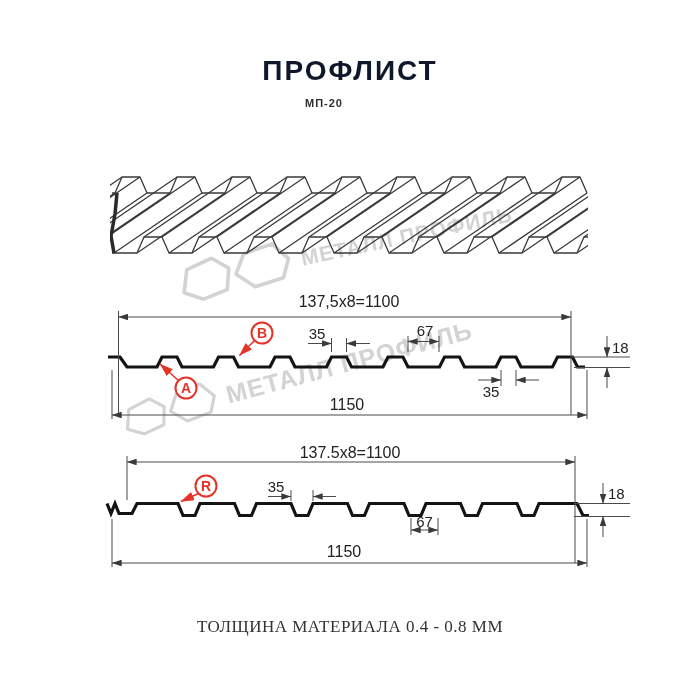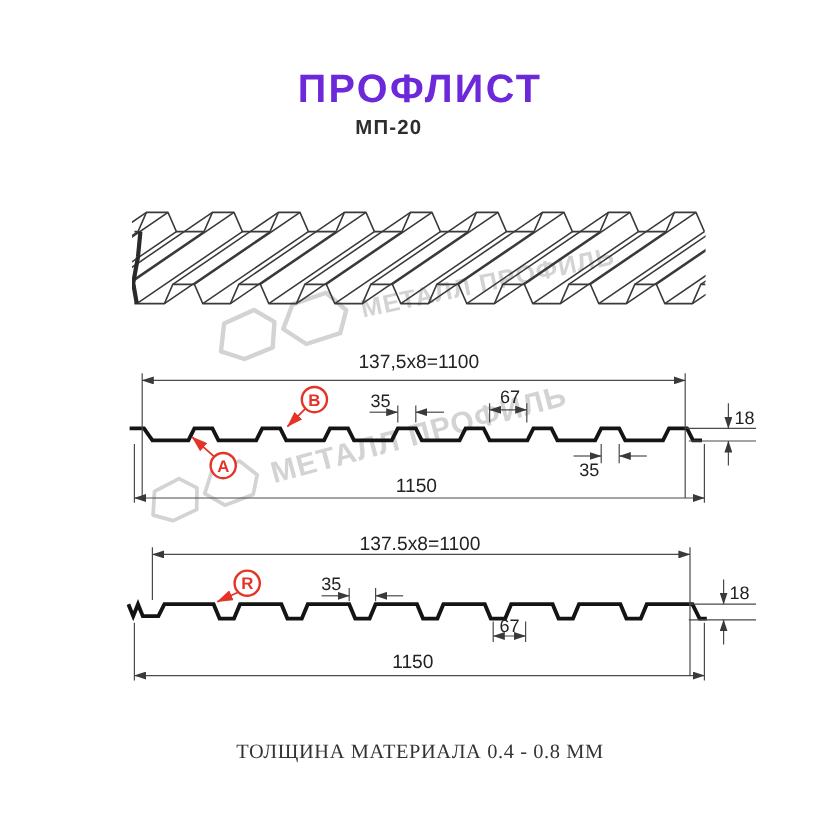--- a/index.html
+++ b/index.html
@@ -1,21 +1,21 @@
 <!DOCTYPE html>
 <html><head>
 <meta charset="utf-8">
 <style>
   html,body{margin:0;padding:0;background:#ffffff;}
   .page{position:relative;width:700px;height:700px;background:#fff;overflow:hidden;
         font-family:"Liberation Sans",sans-serif;}
   .title{position:absolute;left:0;top:55px;width:700px;text-align:center;
-         font-size:33px;font-weight:bold;letter-spacing:2px;color:#6d28d9;z-index:3;}
+         font-size:28px;font-weight:bold;letter-spacing:2px;color:#0f172a;z-index:3;}
   .subtitle{position:absolute;left:0;top:97px;width:648px;text-align:center;
-         font-size:17px;font-weight:600;letter-spacing:1px;color:#2e2e2e;z-index:3;}
+         font-size:11px;font-weight:600;letter-spacing:1px;color:#2e2e2e;z-index:3;}
   .footer{position:absolute;left:0;top:617px;width:700px;text-align:center;
          font-size:17px;font-weight:500;letter-spacing:.5px;color:#333;z-index:3;font-family:Liberation Serif, serif;}
   .wm{position:absolute;display:flex;align-items:center;gap:8px;z-index:1;
       color:#d3d3d3;font-weight:bold;white-space:nowrap;}
   .wm .wm-text{letter-spacing:1px;}
   .wm1{left:178px;top:262px;transform:rotate(-12deg);transform-origin:0 50%;font-size:21px;}
   .wm2{left:122px;top:398px;transform:rotate(-15deg);transform-origin:0 50%;font-size:25px;}
   svg.art{position:absolute;left:0;top:0;z-index:2;}
   .dim-t{font-size:15px;fill:#222;text-anchor:middle;font-family:"Liberation Sans",sans-serif;}
   .dim-big{font-size:16px;}

